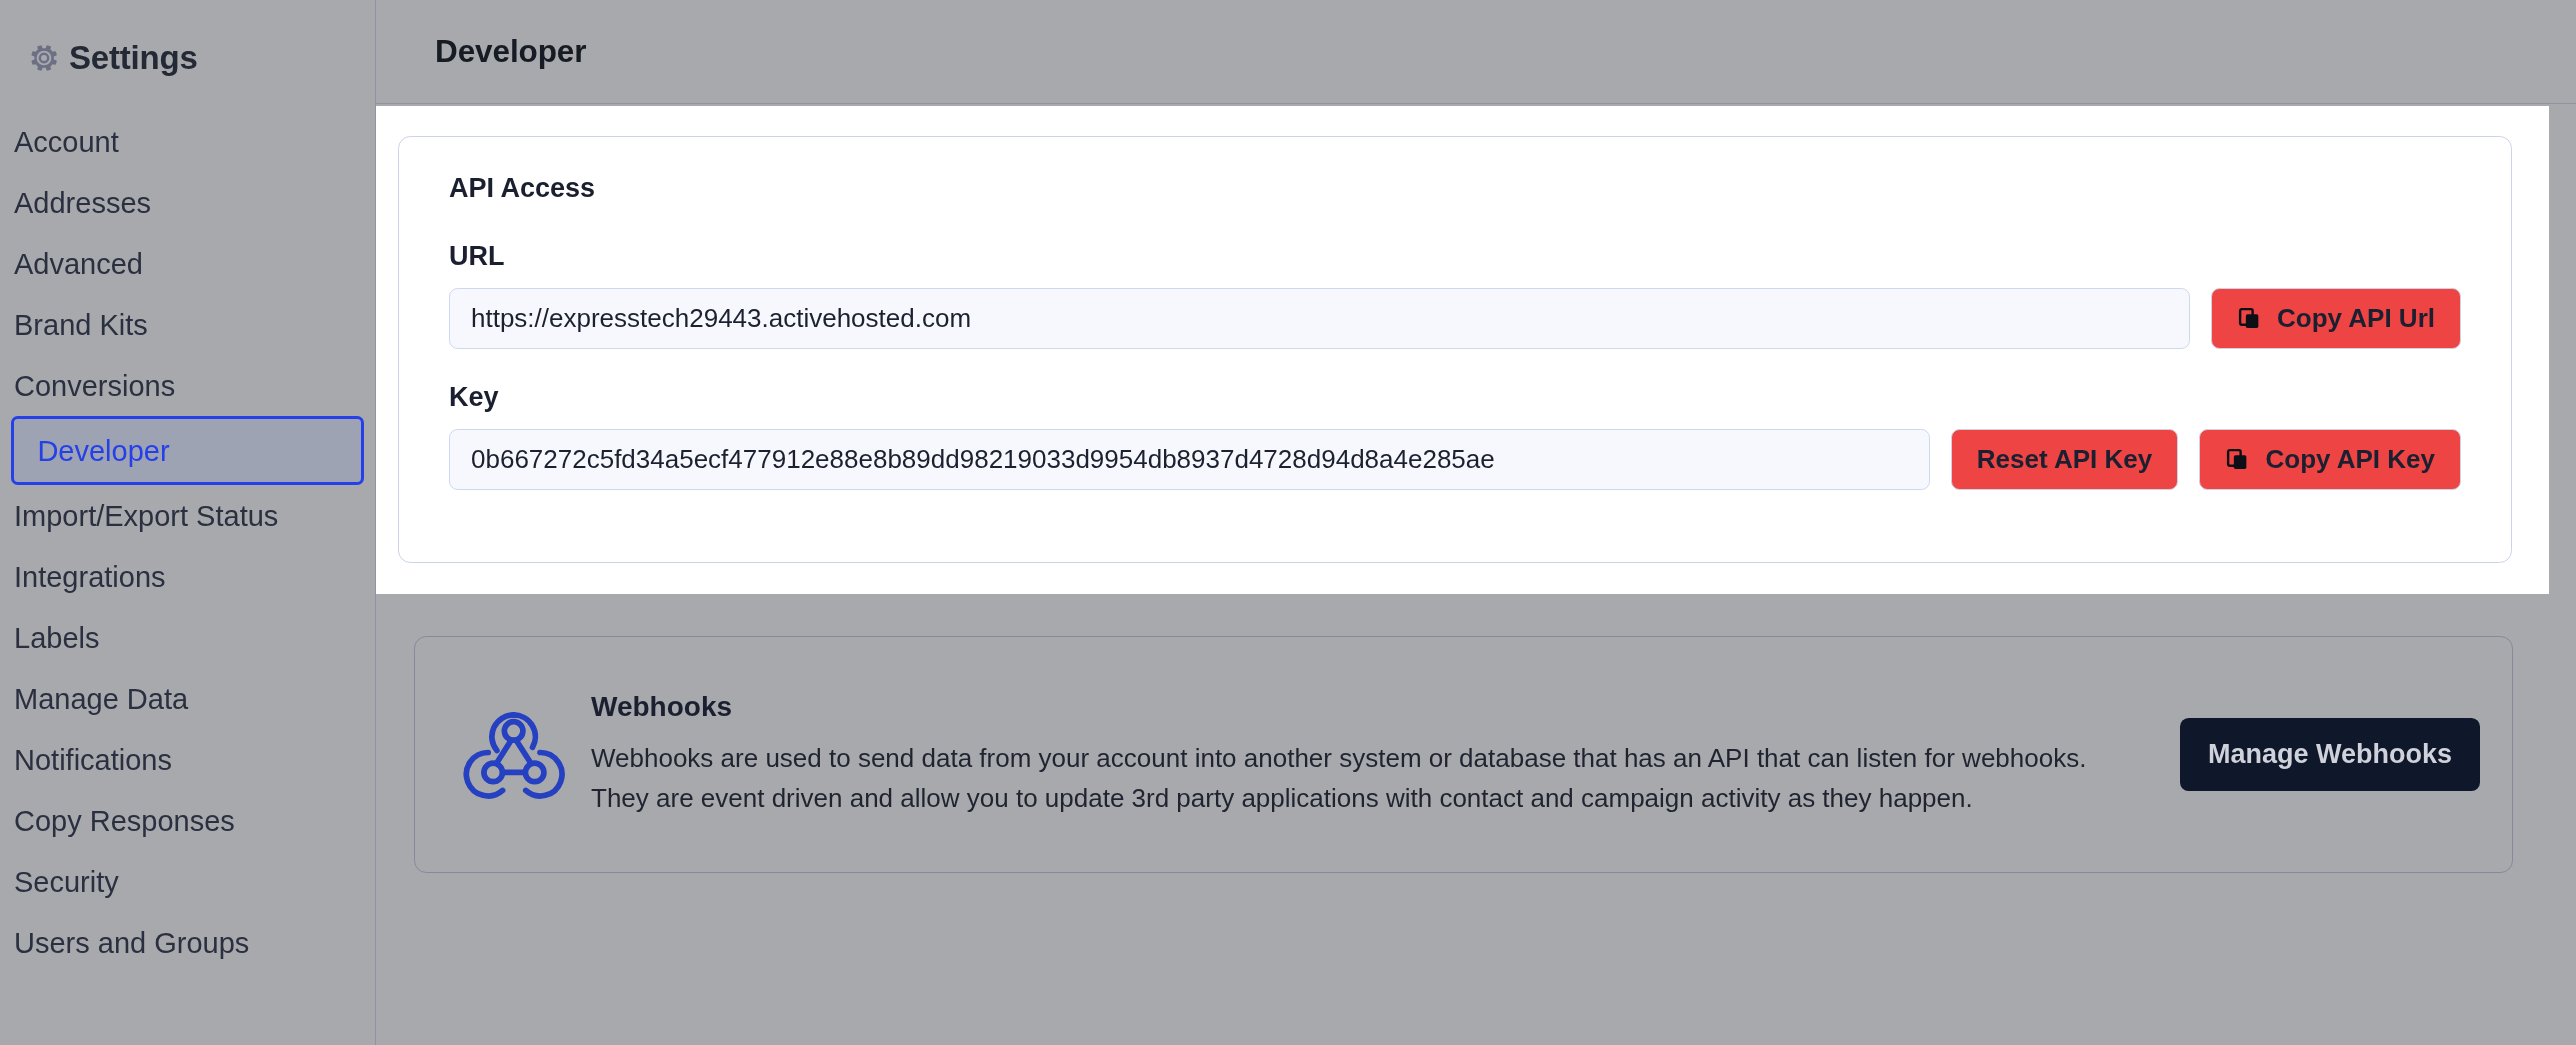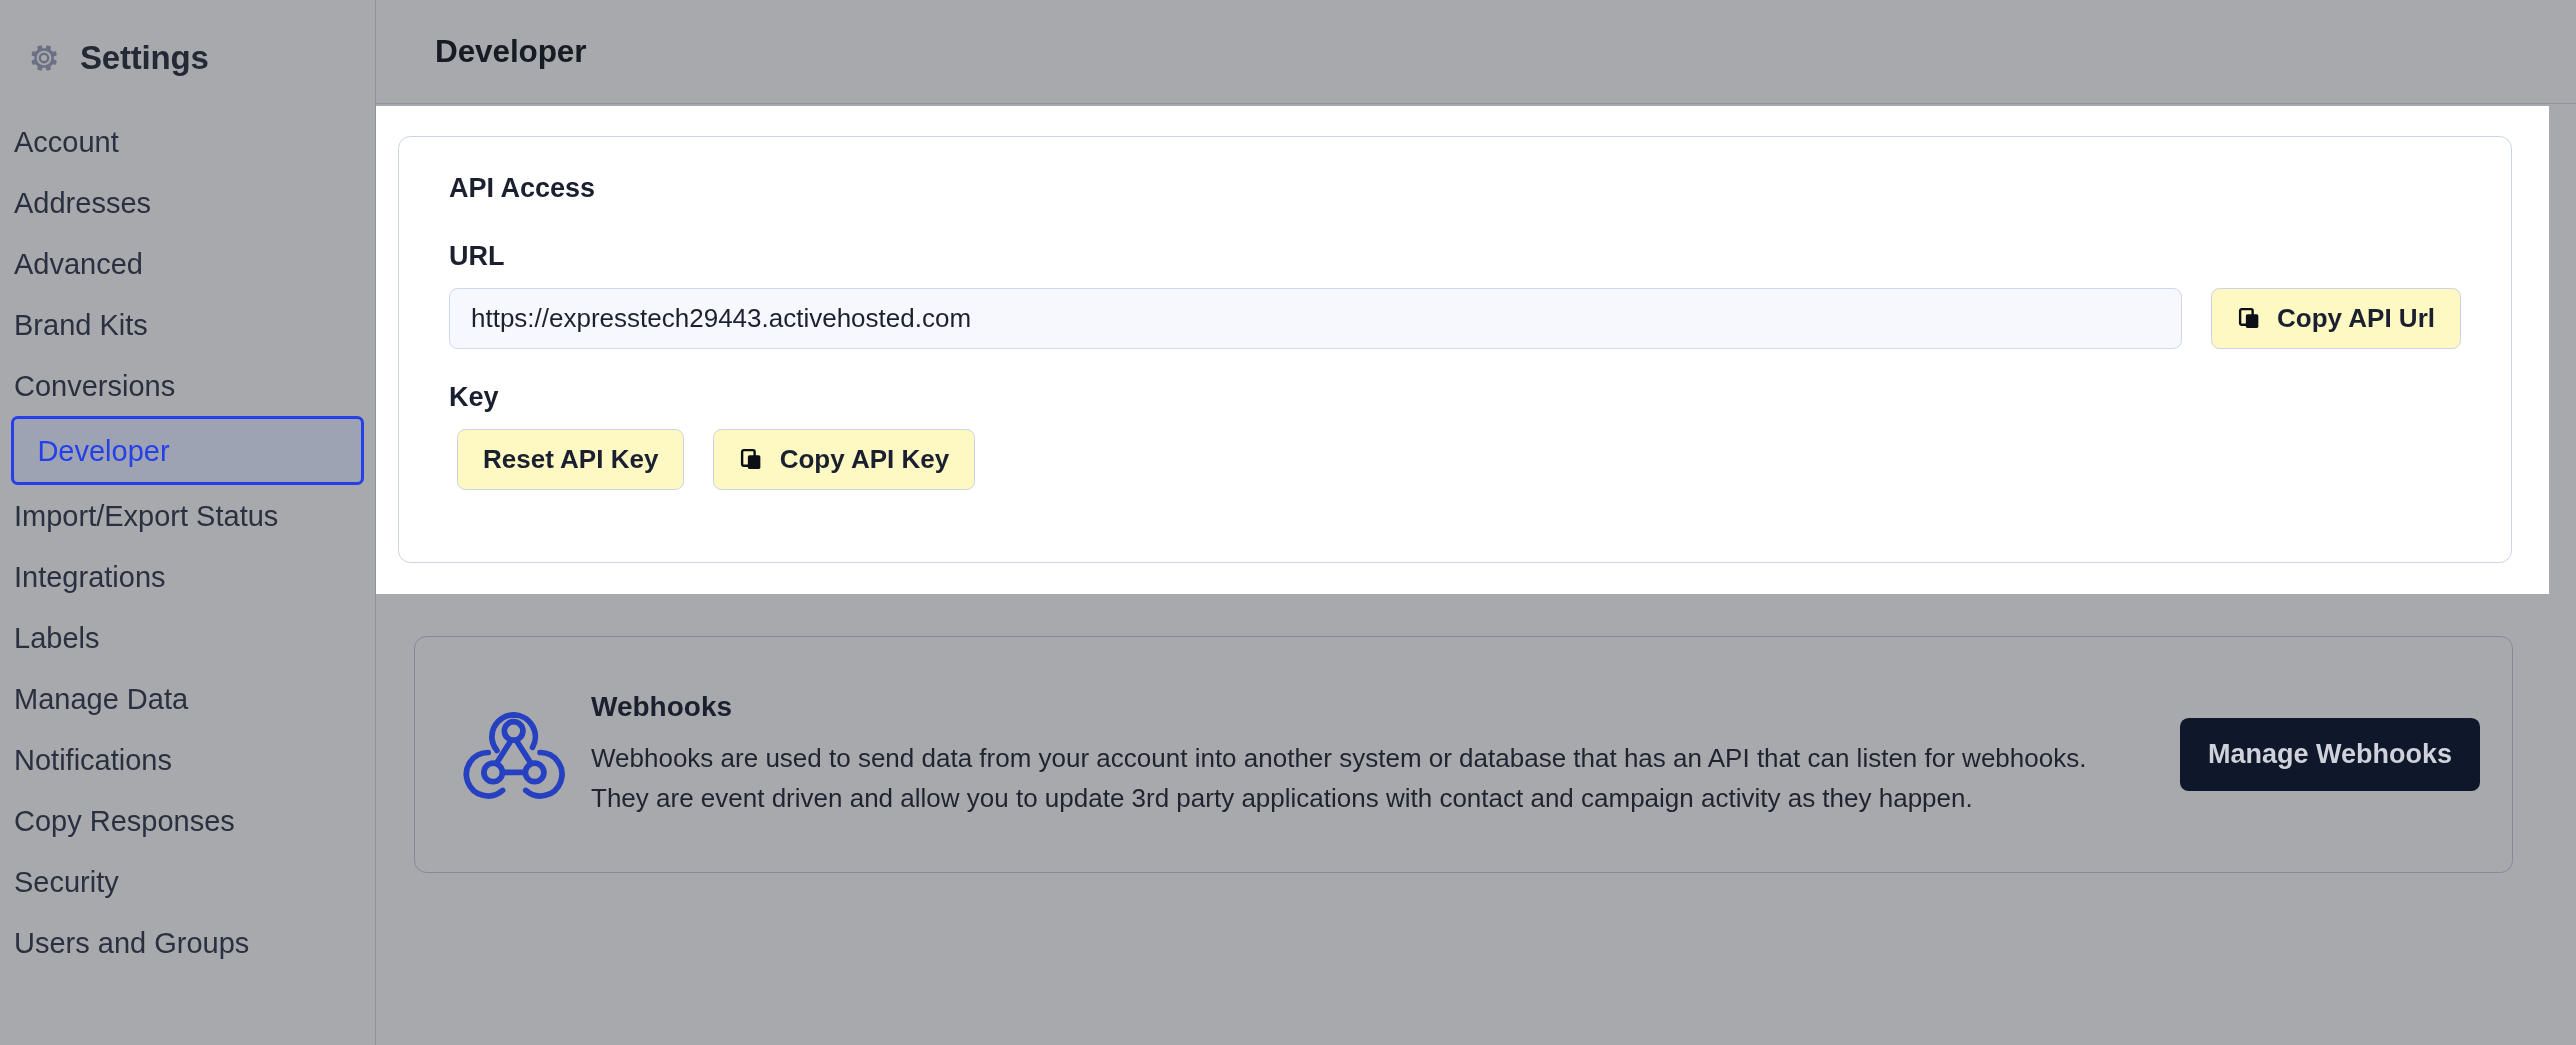--- a/index.html
+++ b/index.html
@@ -25,21 +25,21 @@
     width: 376px;
     height: 1046px;
     flex: 0 0 376px;
     background: #a8a9ad;
     border-right: 1.9px solid #9193a0;
     position: relative;
   }
   .sidebar-header {
     display: flex;
     align-items: center;
-    gap: 19px;
+    gap: 8px;
     padding: 24px 0 0 27px;
     height: 92px;
   }
   .gear-icon { width: 34px; height: 34px; display: block; flex: 0 0 34px; }
   .sidebar-title {
     font-size: 33px;
     font-weight: 700;
     letter-spacing: -0.2px;
     color: #242936;
     line-height: 38px;
@@ -152,32 +152,31 @@
     cursor: text;
     text-align: center;
   }
   .url-input { width: 1760px; }
   .key-input { width: 1483px; }
 
   .btn {
     height: 61px;
     border: 1.9px solid #ccd3e6;
     border-radius: 8.6px;
-    background: #fef9c3;
+    background: #ef4444;
     display: inline-flex;
     align-items: center;
     justify-content: center;
     gap: 15.3px;
     padding: 0 25px;
     font-size: 26px;
     font-weight: 700;
     color: #1b2030;
     cursor: pointer;
     white-space: nowrap;
-    margin-left: 8px;
   }
   .copy-icon { width: 25px; height: 25px; display: block; flex: 0 0 25px; }
 
   
   .webhooks-card {
     position: absolute;
     left: 38px;
     top: 532px;
     width: 2099px;
     height: 237px;
@@ -302,20 +301,21 @@
                 <rect x="3" y="3" width="12" height="15" rx="1.5" fill="none" stroke="#0c0f16" stroke-width="2.3"></rect>
                 <rect x="8.5" y="8" width="12" height="13" rx="1.5" fill="#0c0f16"></rect>
               </svg>
             </span>
             <span>Copy API Url</span>
           </button>
         </div>
 
         <div class="field-label">Key</div>
         <div class="field-row">
+          <div class="text-input key-input">0b667272c5fd34a5ecf477912e88e8b89dd98219033d9954db8937d4728d94d8a4e285ae</div>
           <button class="btn">
             <span>Reset API Key</span>
           </button>
           <button class="btn">
             <span>
               <svg class="copy-icon" viewBox="0 0 24 24" aria-hidden="true">
                 <rect x="3" y="3" width="12" height="15" rx="1.5" fill="none" stroke="#0c0f16" stroke-width="2.3"></rect>
                 <rect x="8.5" y="8" width="12" height="13" rx="1.5" fill="#0c0f16"></rect>
               </svg>
             </span>

